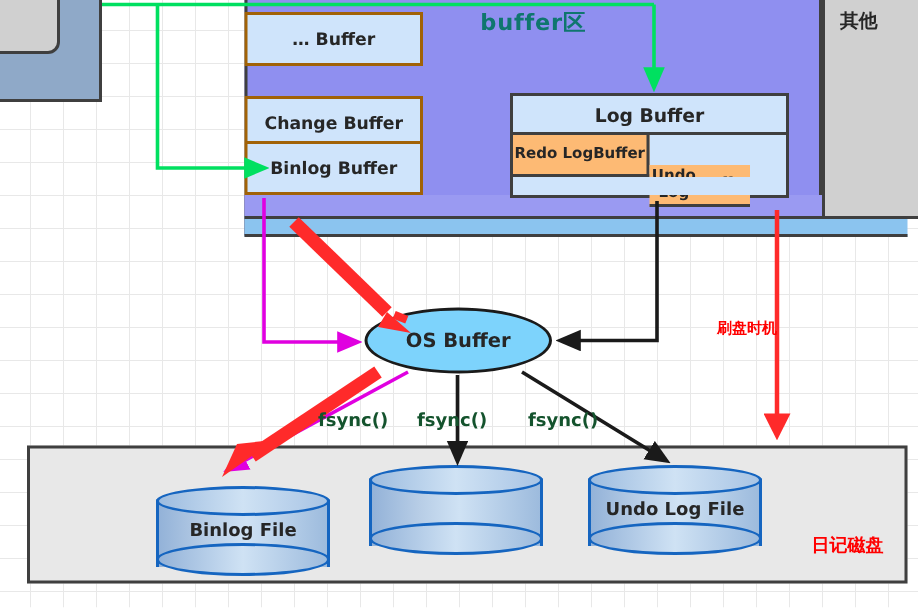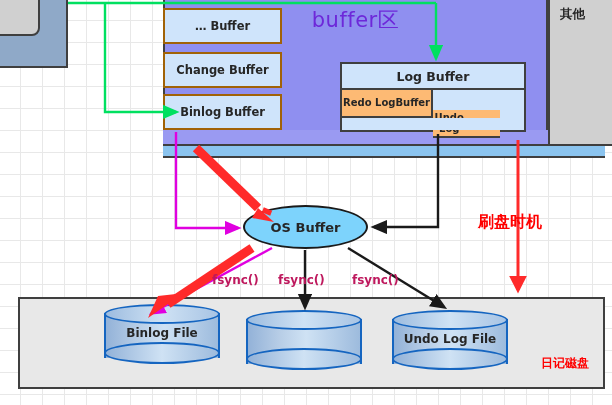--- a/index.html
+++ b/index.html
@@ -26,27 +26,27 @@
 
   
   .tl-outer{left:-30px;top:-32px;width:98px;height:100px;background:#8FA9C8;border:2px solid #3f3f3f;}
   .tl-inner{left:-32px;top:-34px;width:72px;height:70px;background:#d0d0d0;border:2px solid #3f3f3f;border-radius:0 0 8px 0;}
 
   
   .main-box{left:163px;top:-10px;width:385px;height:167px;background:#8f8ff0;border:2px solid #3f3f3f;}
   .band{left:163px;top:144px;width:442px;height:14px;background:#8bc4ef;border-top:2px solid #3f3f3f;border-bottom:2px solid #3f3f3f;}
   .band2{left:163px;top:130px;width:385px;height:14px;background:#9a9af2;}
 
-  .buffer-title{left:163px;top:6px;width:385px;text-align:center;font-size:21px;font-weight:normal;color:#6d28d9;letter-spacing:.5px;}
+  .buffer-title{left:163px;top:6px;width:385px;text-align:center;font-size:15px;font-weight:bold;color:#0f766e;letter-spacing:.5px;}
 
   
   .lbuf{left:163px;width:119px;height:36px;background:#cfe4fb;border:2px solid #a16207;
         display:flex;align-items:center;justify-content:center;font-size:11.5px;font-weight:bold;color:#262626;}
   .lbuf.b1{top:8px;}
-  .lbuf.b2{top:52px;}
+  .lbuf.b2{top:64px;}
   .lbuf.b3{top:94px;}
 
   
   .logbuf-wrap{left:340px;top:62px;width:186px;height:70px;background:#cfe4fb;border:2px solid #3f3f3f;}
   .logbuf-head{left:0;top:0;width:182px;height:26px;border-bottom:2px solid #3f3f3f;
        display:flex;align-items:center;justify-content:center;font-size:12.5px;font-weight:bold;color:#262626;}
   .logbuf-cell{top:26px;height:28px;border-bottom:2px solid #3f3f3f;background:#fdba74;
        display:flex;align-items:center;justify-content:center;text-align:center;font-size:10px;font-weight:bold;color:#262626;line-height:1.15;}
   .logbuf-cell.c1{left:0;width:91px;border-right:2px solid #3f3f3f;}
   .logbuf-cell.c2{left:91px;width:67px;margin-top:20px;}
@@ -66,30 +66,30 @@
   .cyl{position:absolute;width:116px;height:62px;}
   .cyl .body{position:absolute;left:0;top:9px;width:116px;height:45px;
       background:linear-gradient(to right,#93b2d8 0%,#b7cde6 28%,#cfe2f4 52%,#9dbbdd 100%);
       border-left:2px solid #1565c0;border-right:2px solid #1565c0;box-sizing:border-box;}
   .cyl .bot{position:absolute;left:0;top:38px;width:116px;height:22px;border:2px solid #1565c0;border-radius:50%;
       box-sizing:border-box;background:linear-gradient(to right,#93b2d8,#cfe2f4,#9dbbdd);}
   .cyl .top{position:absolute;left:0;top:0;width:116px;height:20px;border:2px solid #1565c0;border-radius:50%;
       box-sizing:border-box;background:linear-gradient(to right,#9dbcdf,#cfe2f4,#a8c4e4);}
   .cyl .lbl{position:absolute;left:0;top:22px;width:116px;text-align:center;font-size:12px;font-weight:bold;color:#262626;z-index:3;}
 
-  .c1p{left:104px;top:304px;}
+  .c1p{left:104px;top:324px;}
   .c2p{left:246px;top:310px;}
   .c3p{left:392px;top:310px;padding-left:45px;}
 
-  .fsync{position:absolute;font-size:12px;font-weight:bold;color:#be185d;}
+  .fsync{position:absolute;font-size:12px;font-weight:bold;color:#14532d;}
   .f1{left:212px;top:273px;}
   .f2{left:278px;top:273px;}
   .f3{left:352px;top:273px;}
 
-  .flush-lbl{left:478px;top:212px;font-size:16px;font-weight:bold;color:#ff0000;}
+  .flush-lbl{left:478px;top:212px;font-size:10px;font-weight:bold;color:#ff0000;}
   .disk-lbl{left:541px;top:355px;font-size:12px;font-weight:bold;color:#ff0000;}
 
   .watermark{position:absolute;left:310px;top:377px;font-size:16px;color:#ffffff;opacity:.85;
       font-family:"DejaVu Sans","Liberation Sans",sans-serif;letter-spacing:.5px;white-space:nowrap;}
 
   svg.overlay{position:absolute;left:0;top:0;width:612px;height:405px;pointer-events:none;}
 </style>
 </head>
 <body>
 

